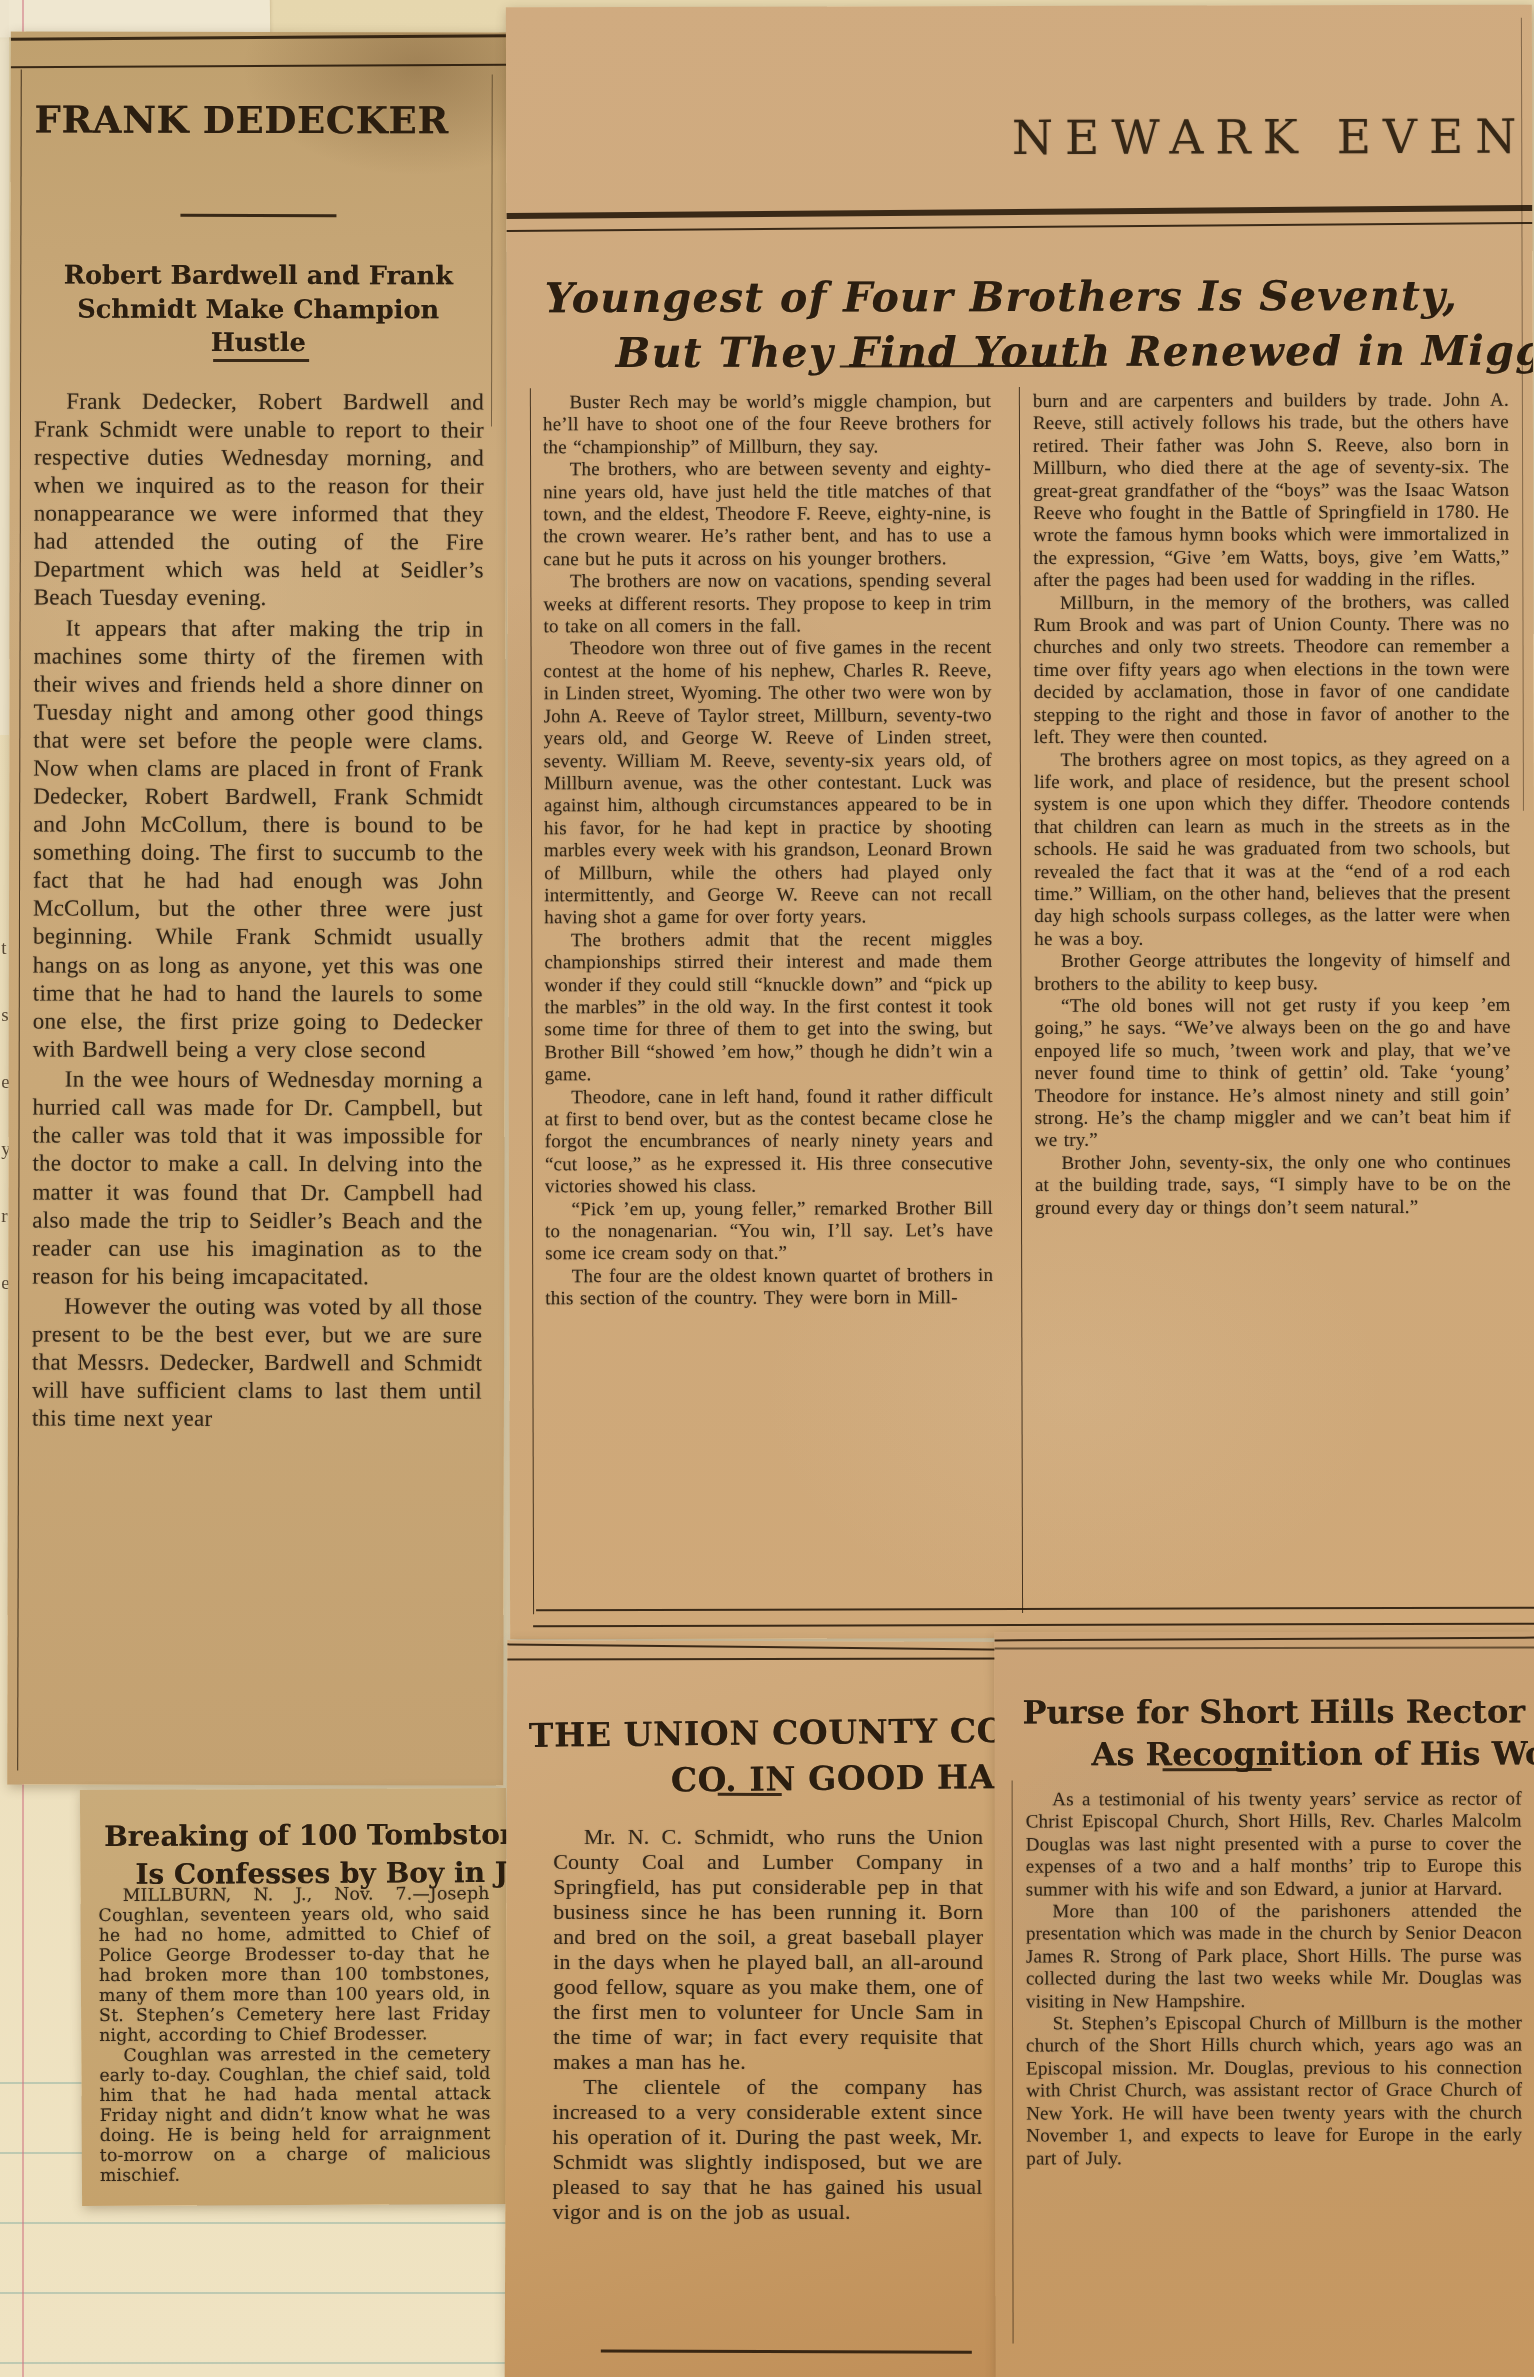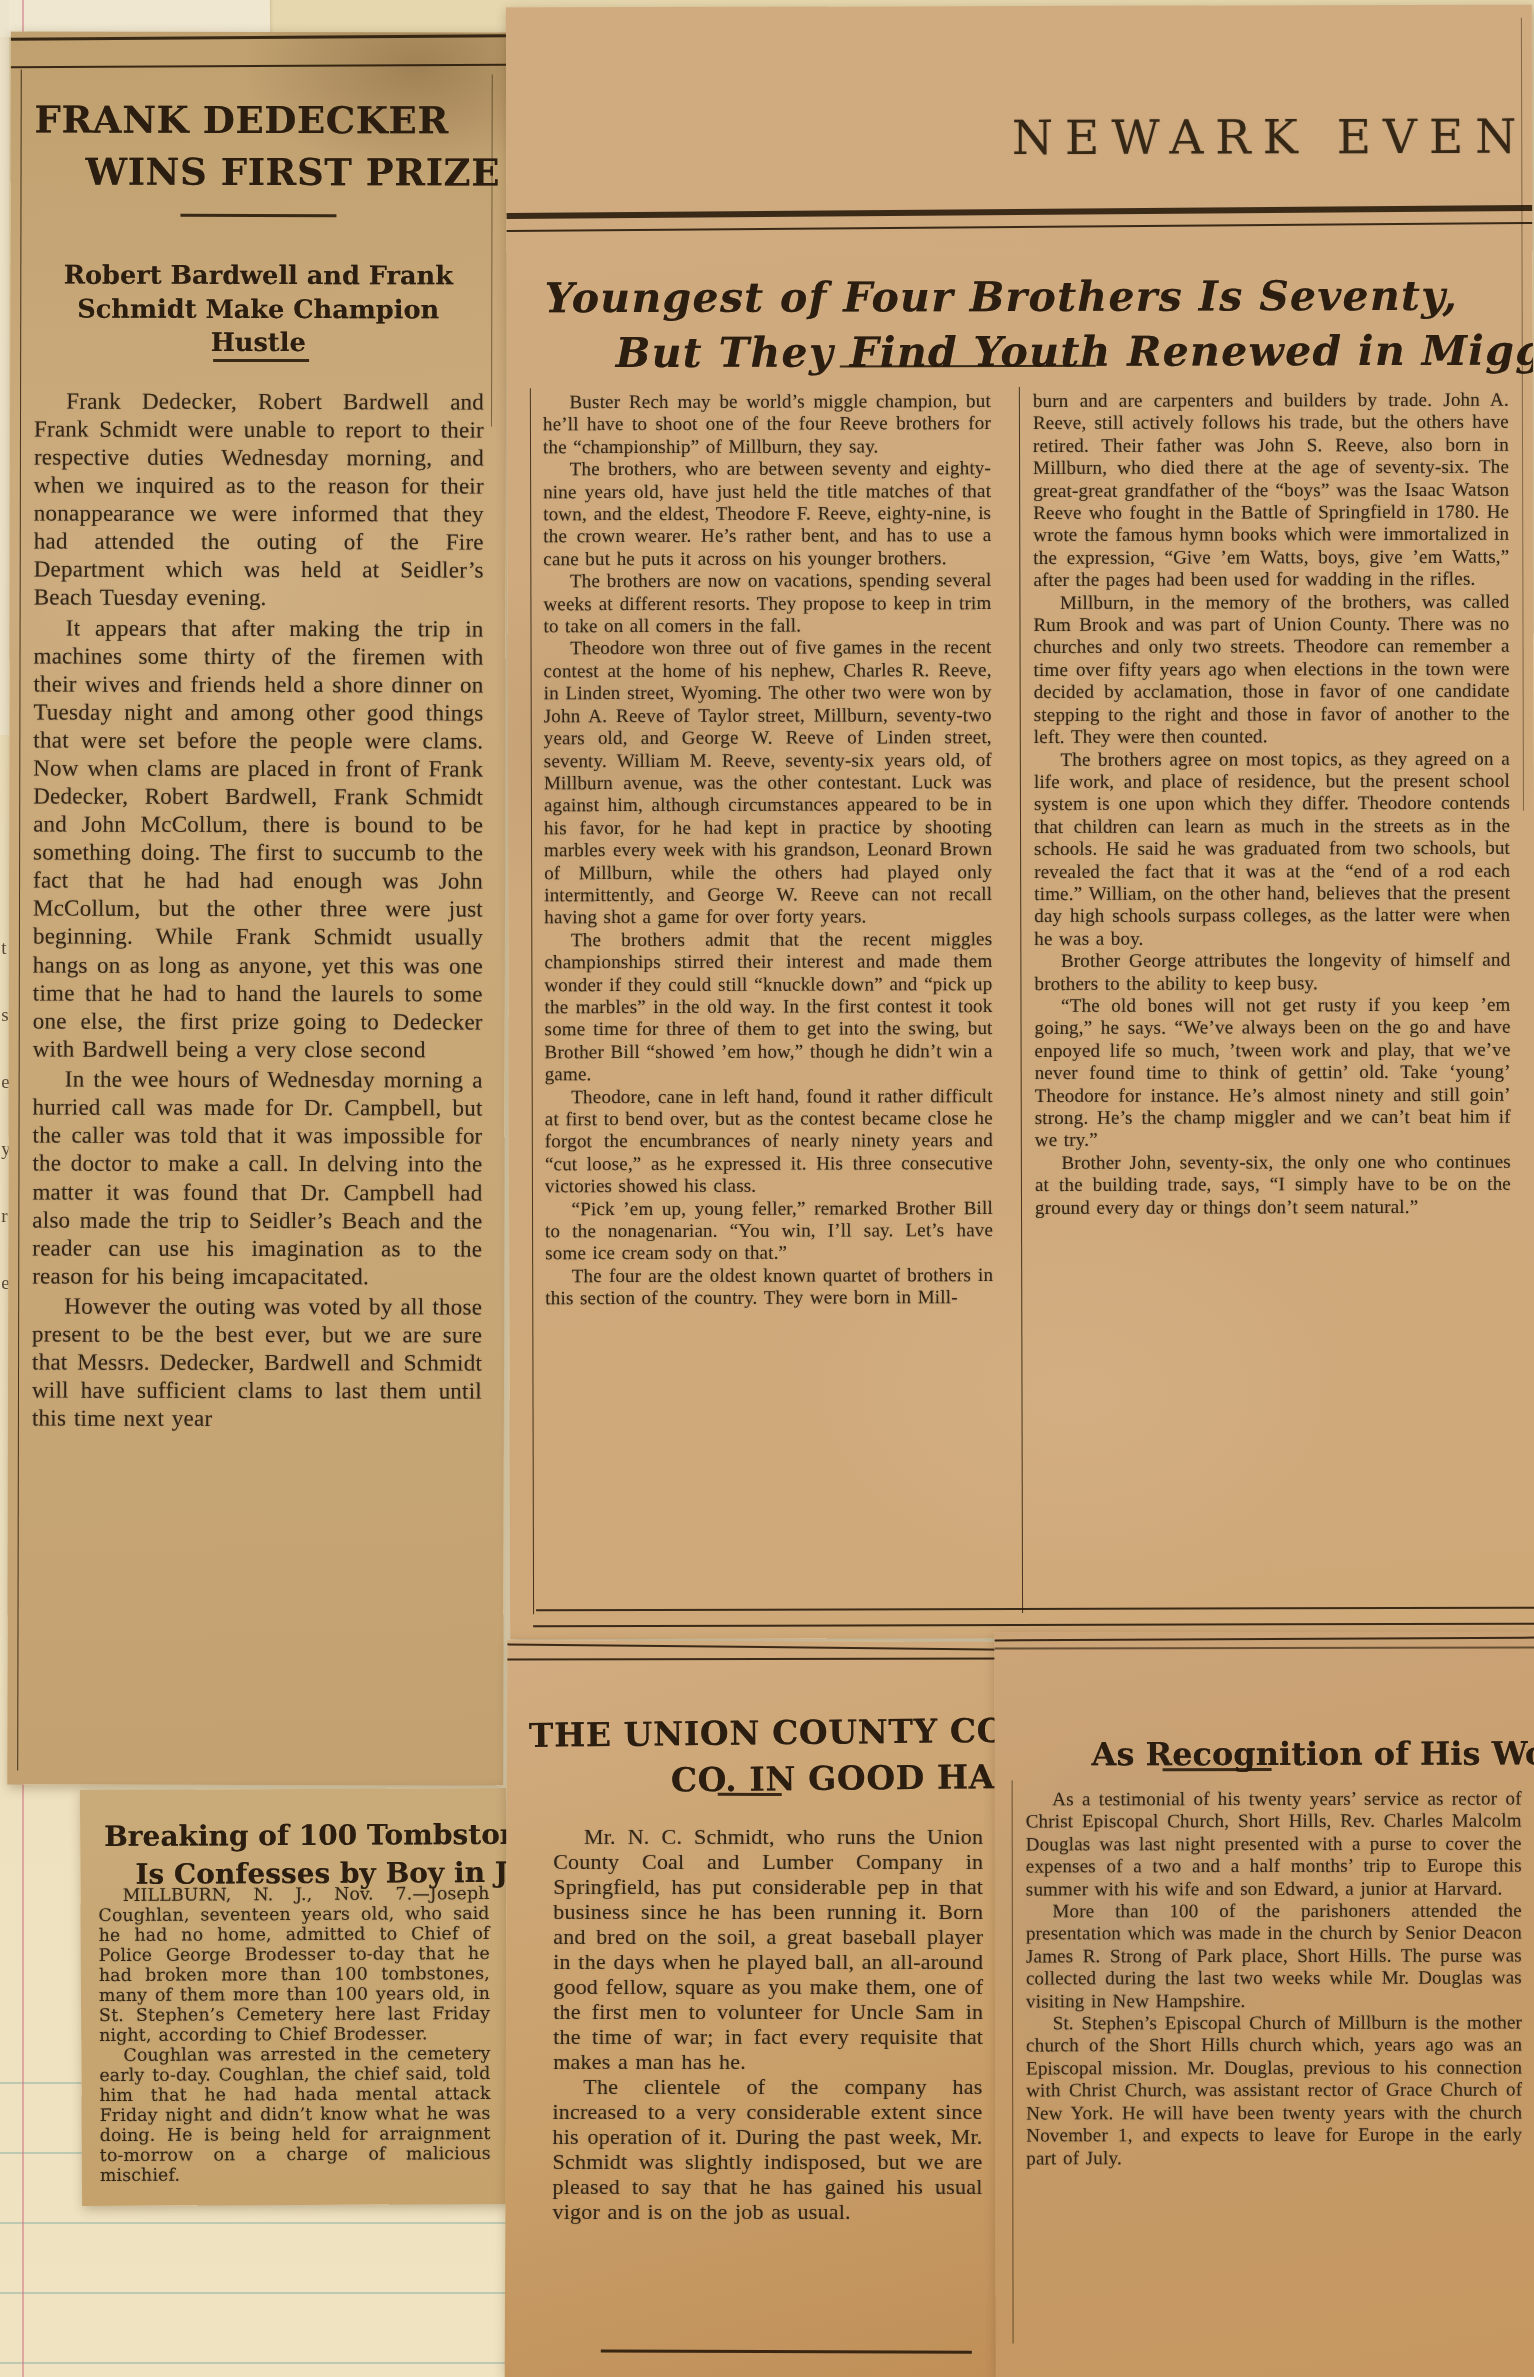--- a/index.html
+++ b/index.html
@@ -141,21 +141,20 @@
 y
 r
 e</div>
 
   <section class="clip dedecker">
     <div class="rule" style="top:3.8px;left:0;width:496px;height:2.6px;transform:rotate(-.5deg);"></div>
     <div class="rule" style="top:33px;left:0;width:496px;height:1.9px;transform:rotate(-.4deg);"></div>
     <div class="vrule" style="left:10.2px;top:38px;height:1701px;"></div>
     <div class="vrule" style="left:481px;top:42px;height:352px;opacity:.5;"></div>
     <h1 class="headline h-line1">FRANK DEDECKER</h1>
-    <h1 class="headline h-line2">WINS FIRST PRIZE</h1>
     <div class="rule" style="top:182px;left:170px;width:156px;height:2.6px;"></div>
     <h2 class="subhead">Robert Bardwell and Frank Schmidt Make Champion Hustle</h2>
     <div class="rule" style="top:327px;left:203px;width:96px;height:2.6px;"></div>
     <div class="bodytext faded">
       <p>Frank Dedecker, Robert Bardwell and Frank Schmidt were unable to report to their respective duties Wednesday morning, and when we inquired as to the reason for their nonappearance we were informed that they had attended the outing of the Fire Department which was held at Seidler’s Beach Tuesday evening.</p>
       <p>It appears that after making the trip in machines some thirty of the firemen with their wives and friends held a shore dinner on Tuesday night and among other good things that were set before the people were clams. Now when clams are placed in front of Frank Dedecker, Robert Bardwell, Frank Schmidt and John McCollum, there is bound to be something doing. The first to succumb to the fact that he had had enough was John McCollum, but the other three were just beginning. While Frank Schmidt usually hangs on as long as anyone, yet this was one time that he had to hand the laurels to some one else, the first prize going to Dedecker with Bardwell being a very close second</p>
       <p>In the wee hours of Wednesday morning a hurried call was made for Dr. Campbell, but the caller was told that it was impossible for the doctor to make a call. In delving into the matter it was found that Dr. Campbell had also made the trip to Seidler’s Beach and the reader can use his imagination as to the reason for his being imcapacitated.</p>
       <p>However the outing was voted by all those present to be the best ever, but we are sure that Messrs. Dedecker, Bardwell and Schmidt will have sufficient clams to last them until this time next year</p>
     </div>
   </section>
@@ -210,20 +209,21 @@
     <div class="bodytext faded">
       <p>Mr. N. C. Schmidt, who runs the Union County Coal and Lumber Company in Springfield, has put considerable pep in that business since he has been running it. Born and bred on the soil, a great baseball player in the days when he played ball, an all-around good fellow, square as you make them, one of the first men to volunteer for Uncle Sam in the time of war; in fact every requisite that makes a man has he.</p>
       <p>The clientele of the company has increased to a very considerable extent since his operation of it. During the past week, Mr. Schmidt was slightly indisposed, but we are pleased to say that he has gained his usual vigor and is on the job as usual.</p>
     </div>
     <div class="rule bot-rule"></div>
   </section>
 
   <section class="clip rector">
     <div class="rule top-rule1"></div>
     <div class="rule top-rule2"></div>
+    <h1 class="headline h-line1">Purse for Short Hills Rector</h1>
     <h1 class="headline h-line2">As Recognition of His Work</h1>
     <div class="rule h-divider"></div>
     <div class="vrule left-vrule"></div>
     <div class="bodytext faded">
       <p>As a testimonial of his twenty years’ service as rector of Christ Episcopal Church, Short Hills, Rev. Charles Malcolm Douglas was last night presented with a purse to cover the expenses of a two and a half months’ trip to Europe this summer with his wife and son Edward, a junior at Harvard.</p>
       <p>More than 100 of the parishoners attended the presentation which was made in the church by Senior Deacon James R. Strong of Park place, Short Hills. The purse was collected during the last two weeks while Mr. Douglas was visiting in New Hampshire.</p>
       <p>St. Stephen’s Episcopal Church of Millburn is the mother church of the Short Hills church which, years ago was an Episcopal mission. Mr. Douglas, previous to his connection with Christ Church, was assistant rector of Grace Church of New York. He will have been twenty years with the church November 1, and expects to leave for Europe in the early part of July.</p>
     </div>
   </section>
 

